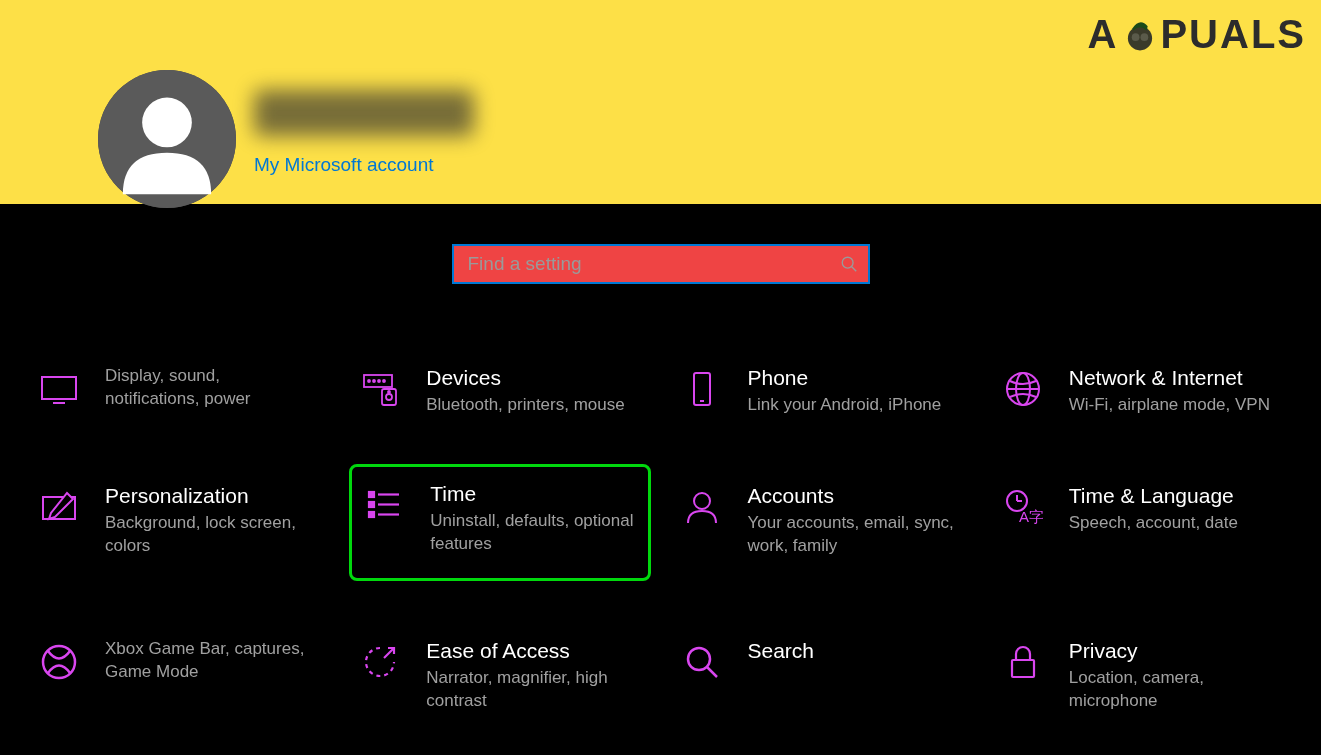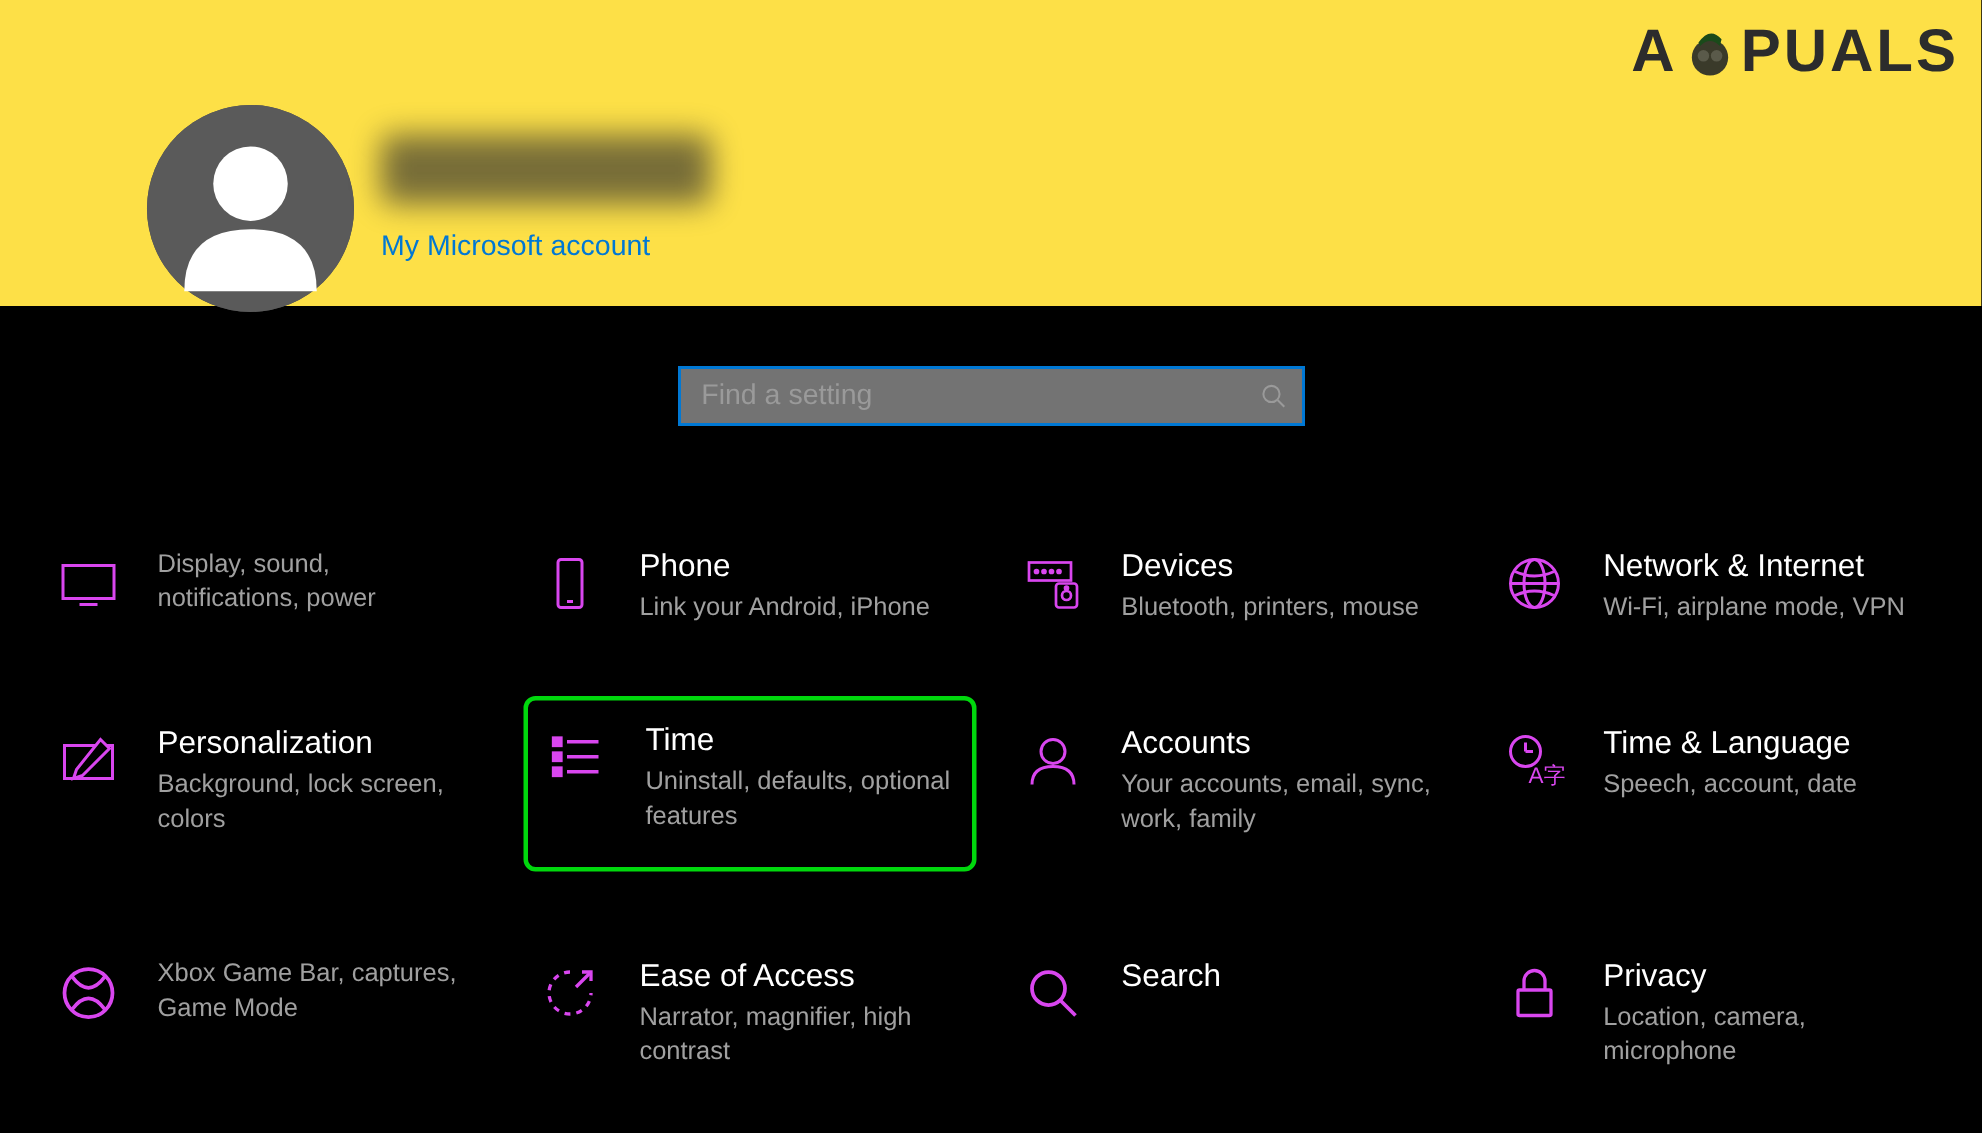--- a/index.html
+++ b/index.html
@@ -78,21 +78,21 @@
       margin-right: -2px;
     }
     .search-wrap {
       display: flex;
       justify-content: center;
       margin-top: 40px;
     }
     .search-box {
       width: 418px;
       height: 40px;
-      background: #737373;
+      background: #ef4444;
       border: 2px solid #0078d4;
       display: flex;
       align-items: center;
       padding: 0 10px 0 14px;
     }
     .search-box input {
       flex: 1;
       background: transparent;
       border: none;
       outline: none;
@@ -200,33 +200,20 @@
 
   <div class="card">
     <div class="icon-slot">
       <svg viewBox="0 0 40 40" fill="none" stroke="currentColor" stroke-width="2">
         <rect x="3" y="8" width="34" height="22"></rect>
           <line x1="14" y1="34" x2="26" y2="34"></line>
       </svg>
     </div>
     <div class="text-slot">
       <div class="desc">Display, sound, notifications, power</div>
-    </div>
-  </div>
-
-  <div class="card">
-    <div class="icon-slot">
-      <svg viewBox="0 0 40 40" fill="none" stroke="currentColor" stroke-width="2">
-        <rect x="12" y="4" width="16" height="32" rx="2"></rect>
-        <line x1="18" y1="32" x2="22" y2="32"></line>
-      </svg>
-    </div>
-    <div class="text-slot">
-      <div class="title">Phone</div>
-      <div class="desc">Link your Android, iPhone</div>
     </div>
   </div>
 
   <div class="card">
     <div class="icon-slot">
       <svg viewBox="0 0 40 40" fill="none" stroke="currentColor" stroke-width="1.8">
         <rect x="4" y="6" width="28" height="12"></rect>
         <circle cx="9" cy="12" r="1" fill="currentColor"></circle>
           <circle cx="14" cy="12" r="1" fill="currentColor"></circle>
           <circle cx="19" cy="12" r="1" fill="currentColor"></circle>
@@ -238,20 +225,33 @@
     </div>
     <div class="text-slot">
       <div class="title">Devices</div>
       <div class="desc">Bluetooth, printers, mouse</div>
     </div>
   </div>
 
   <div class="card">
     <div class="icon-slot">
       <svg viewBox="0 0 40 40" fill="none" stroke="currentColor" stroke-width="2">
+        <rect x="12" y="4" width="16" height="32" rx="2"></rect>
+        <line x1="18" y1="32" x2="22" y2="32"></line>
+      </svg>
+    </div>
+    <div class="text-slot">
+      <div class="title">Phone</div>
+      <div class="desc">Link your Android, iPhone</div>
+    </div>
+  </div>
+
+  <div class="card">
+    <div class="icon-slot">
+      <svg viewBox="0 0 40 40" fill="none" stroke="currentColor" stroke-width="2">
         <circle cx="20" cy="20" r="16"></circle>
         <ellipse cx="20" cy="20" rx="7" ry="16"></ellipse>
         <line x1="4" y1="20" x2="36" y2="20"></line>
         <path d="M 7 12 Q 20 18 33 12"></path>
           <path d="M 7 28 Q 20 22 33 28"></path>
       </svg>
     </div>
     <div class="text-slot">
       <div class="title">Network &amp; Internet</div>
       <div class="desc">Wi-Fi, airplane mode, VPN</div>

